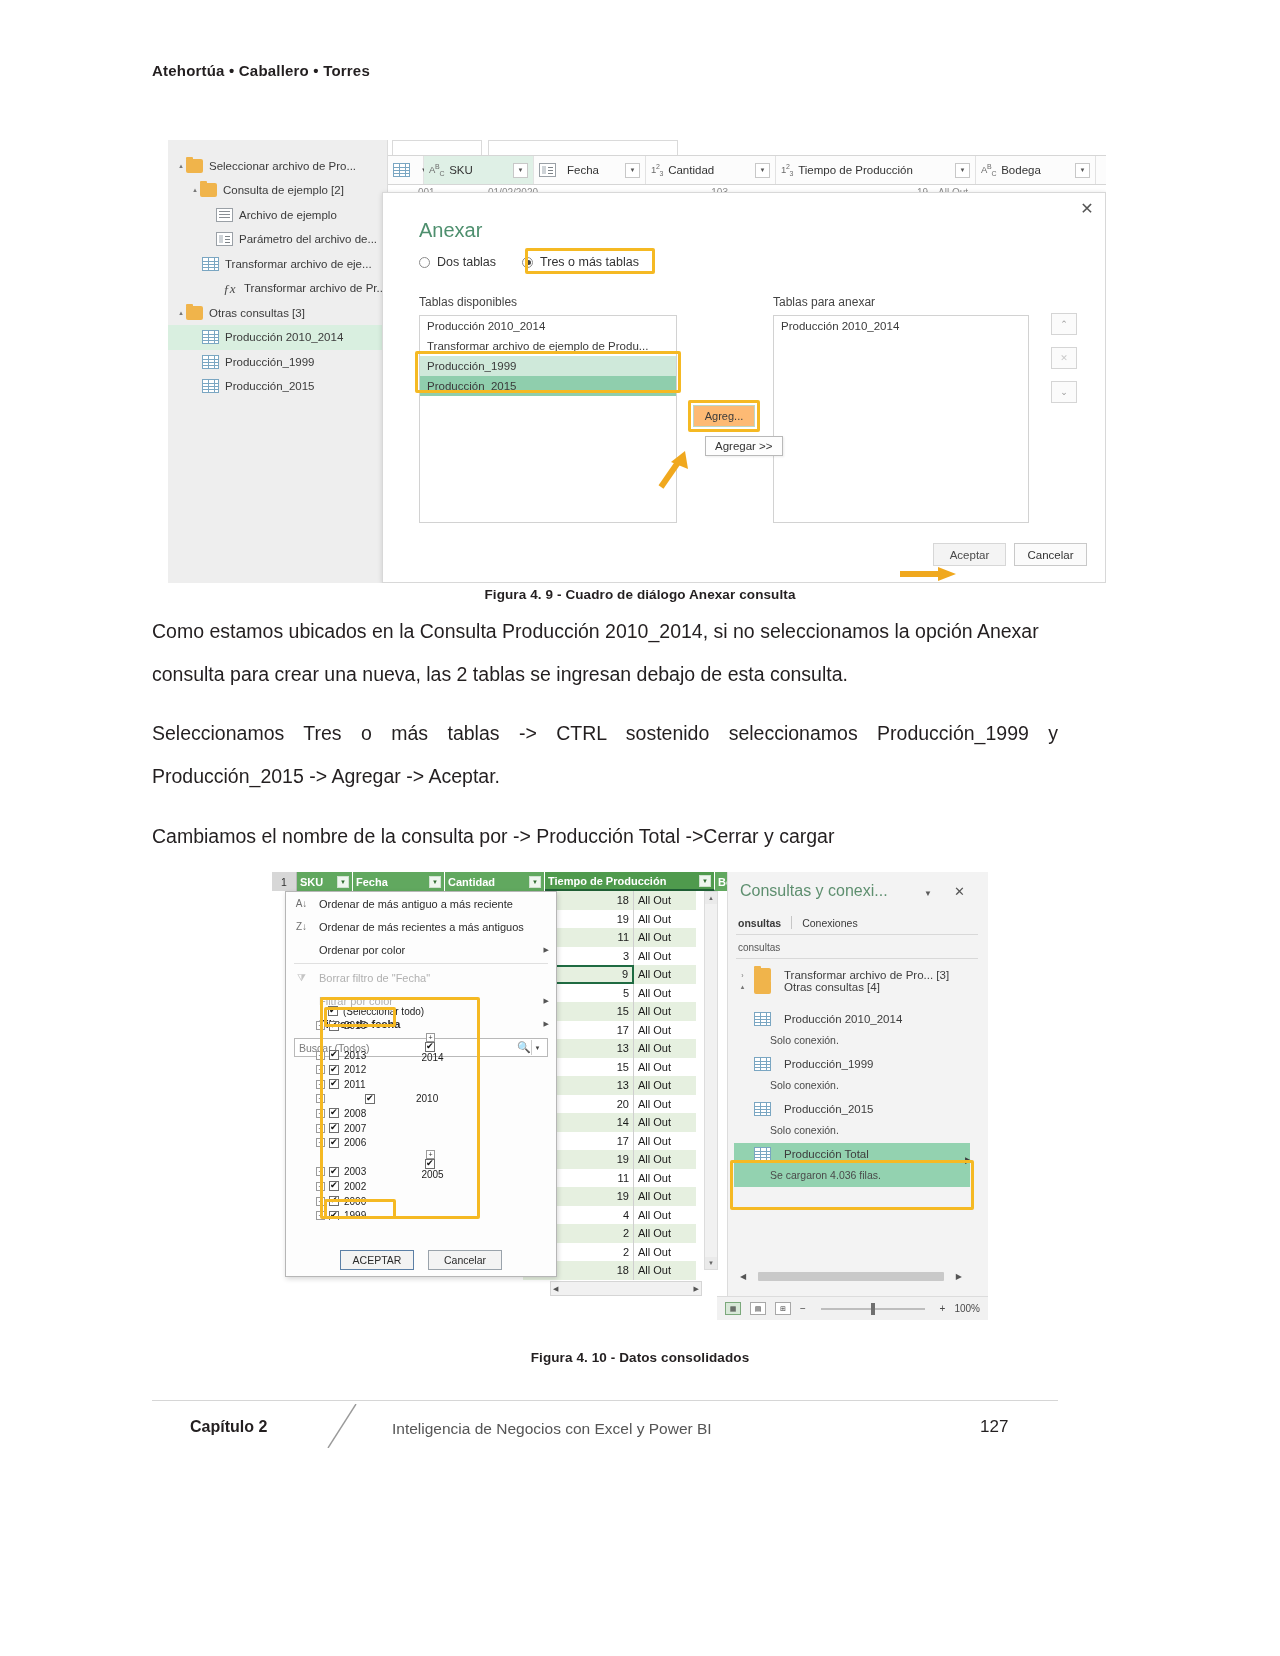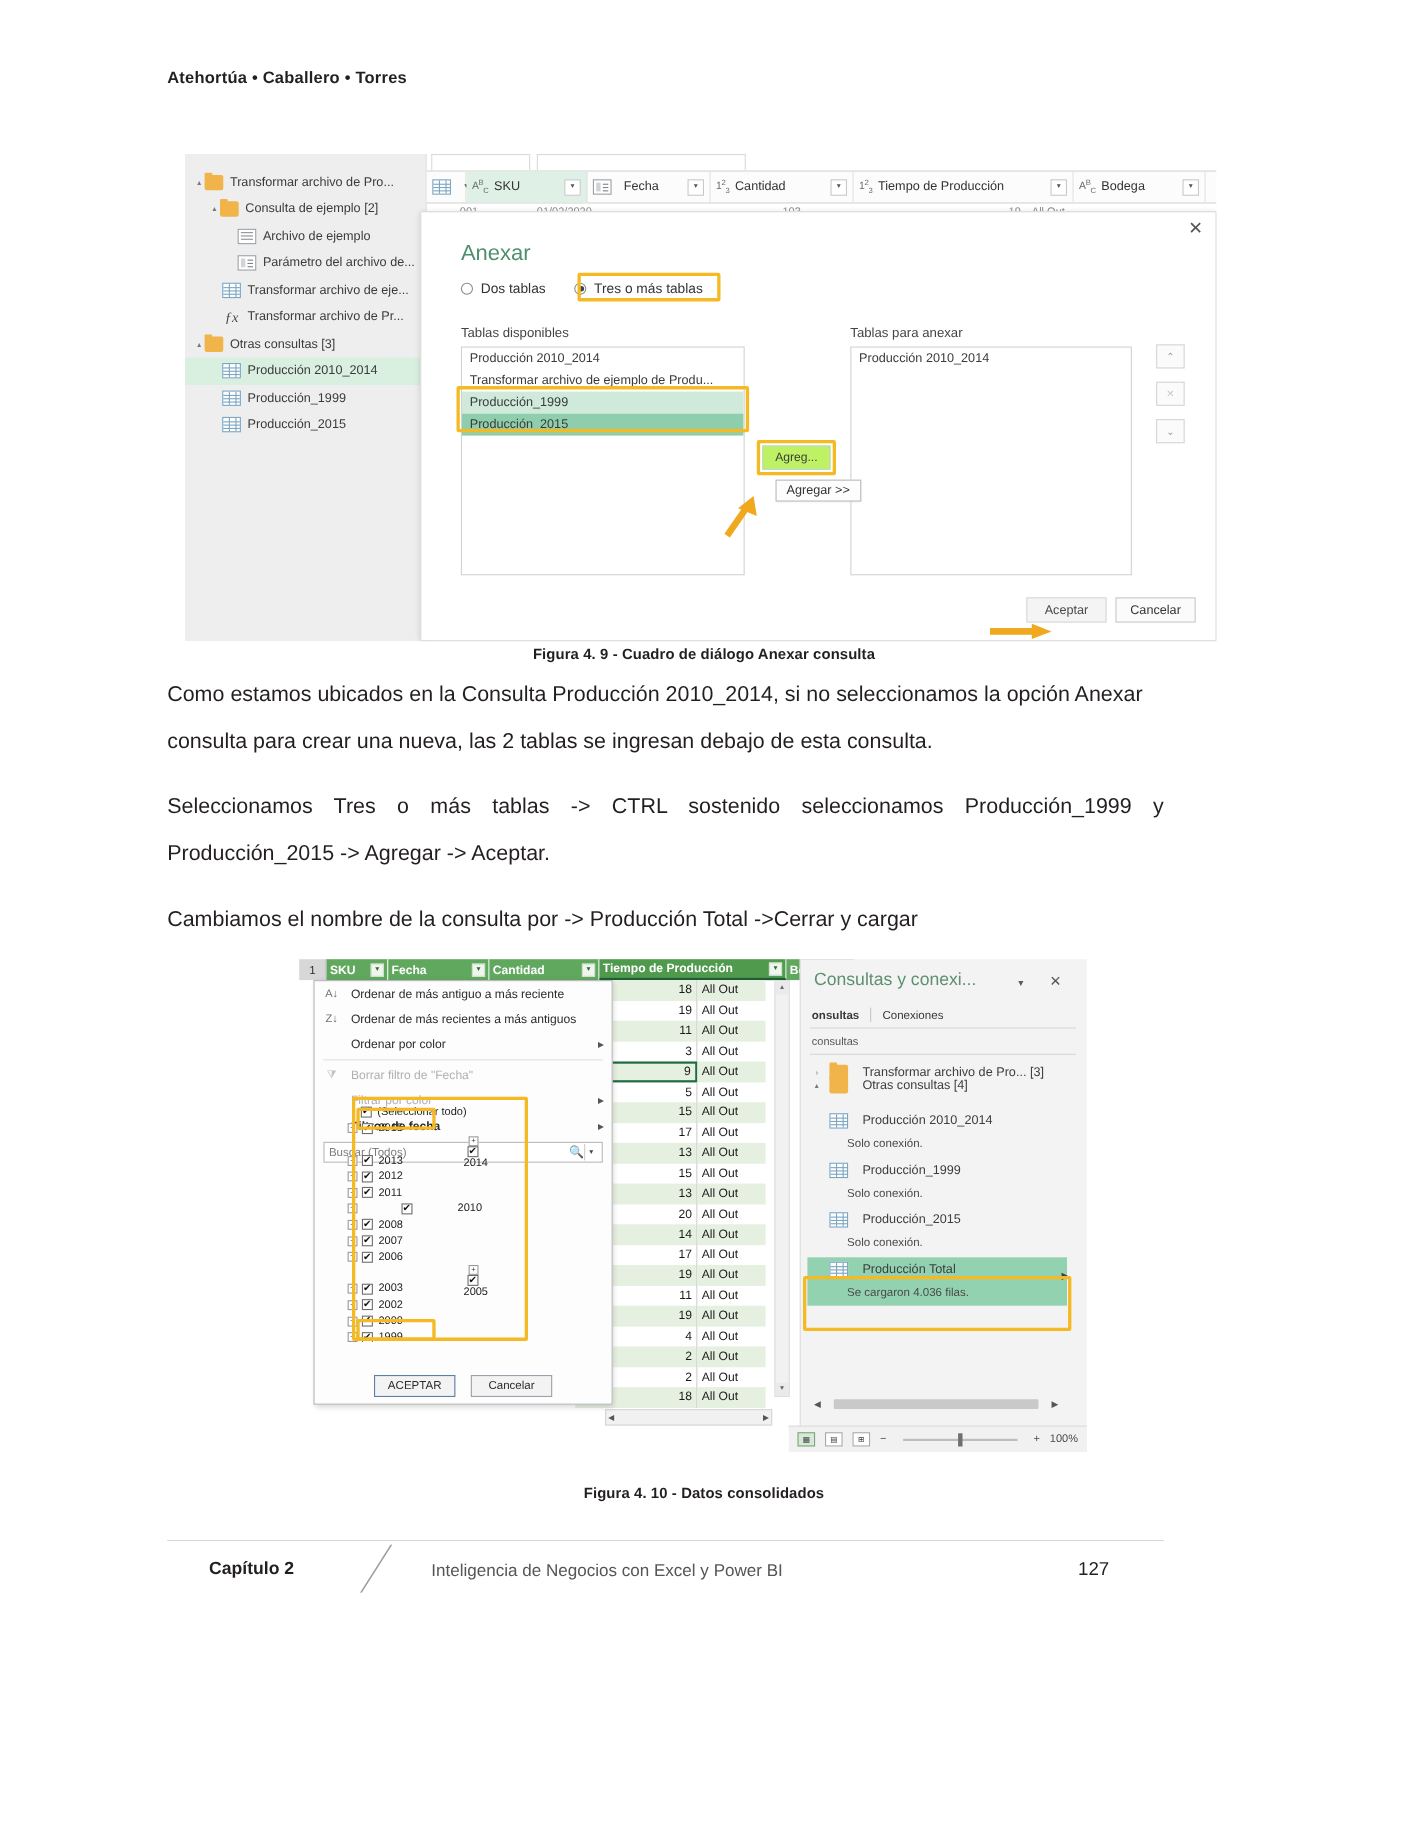--- a/index.html
+++ b/index.html
@@ -39,21 +39,21 @@
   .ico-folder{ background:#f0b44b; border-radius:1px 2px 2px 2px; }
   .ico-folder:after{content:"";position:absolute;left:0;top:-2px;width:7px;height:3px;background:#f0b44b;border-radius:1px;}
   .ico-sheet{ background:#fff; border:1px solid #9aa0a6; }
   .ico-sheet:before{content:"";position:absolute;left:2px;top:2px;right:2px;height:1px;background:#8a8f94;box-shadow:0 3px 0 #8a8f94,0 6px 0 #8a8f94;}
   .ico-param{ background:#fff; border:1px solid #9aa0a6; }
   .ico-param:before{content:"";position:absolute;left:2px;top:2px;width:4px;bottom:2px;background:#cfd4d8;}
   .ico-param:after{content:"";position:absolute;left:8px;top:3px;right:2px;height:1px;background:#7d8388;box-shadow:0 3px 0 #7d8388,0 6px 0 #7d8388;}
   .ico-table{ background:#fff; border:1px solid #7aa6c2; }
   .ico-table:before{content:"";position:absolute;left:0;top:3px;right:0;height:1px;background:#7aa6c2;box-shadow:0 3px 0 #7aa6c2,0 6px 0 #7aa6c2;}
   .ico-table:after{content:"";position:absolute;top:0;bottom:0;left:5px;width:1px;background:#7aa6c2;box-shadow:6px 0 0 #7aa6c2;}
-  .ico-fx{ font-style:italic; font-family:"Liberation Serif", serif; font-size:13px; color:#4a4a4a; width:17px; text-align:center;}
+  .ico-fx{ font-style:italic; font-family:"Liberation Serif", serif; font-size:13px; color:#4a4a4a; width:17px; text-align:center;margin-left:19px;}
   .tree-sel{ background:#d9efe0; }
 
   .fig1-grid{
     position:absolute; left:220px; top:0; width:718px; height:443px; background:#fff;
   }
   .pq-header{
     position:absolute; left:0; top:15px; height:30px; right:0;
     display:flex; align-items:stretch; border-top:1px solid #d6d6d6; border-bottom:1px solid #d6d6d6;
     background:#fcfcfc;
   }
@@ -99,21 +99,21 @@
     position:absolute; top:122px; border:1px solid #d2d2d2; background:#fff; overflow:hidden;
   }
   .lb-left{ left:36px; width:258px; height:208px; }
   .lb-right{ left:390px; width:256px; height:208px; }
   .lb-item{ height:20px; padding:0 7px; display:flex; align-items:center; font-size:11.5px; color:#3a3a3a; white-space:nowrap;}
   .lb-item.s1{ background:#cfe9da; }
   .lb-item.s2{ background:#8fcead; }
 
   .btn-agreg{
     position:absolute; left:310px; top:212px; width:62px; height:22px;
-    border:1px solid #bcd8c8; background:#bef264; font-size:11px; color:#3b3b3b;
+    border:1px solid #bcd8c8; background:#fdba74; font-size:11px; color:#3b3b3b;
     display:flex;align-items:center;justify-content:center;
   }
   .tooltip{
     position:absolute; left:322px; top:243px; padding:3px 9px;
     border:1px solid #b9b9b9; background:#fdfdfd; font-size:11.5px; color:#333;
     box-shadow:1px 1px 2px rgba(0,0,0,.08);
   }
   .arrow-up{ position:absolute; left:272px; top:252px; width:36px; height:44px; }
   .side-btn{
     position:absolute; left:668px; width:26px; height:22px;
@@ -267,21 +267,21 @@
 <body>
 
 <div class="page-header">Atehortúa • Caballero • Torres</div>
 
 <div class="fig1">
 
   <div class="fig1-tree" id="pq-tree">
       <div class="tree-row" style="top: 13px; width: 220px; padding-left: 8px;">
         <span class="tw">▴</span>
         <span class="ico ico-folder"></span>
-        <span>Transformar archivo de Pro...</span>
+        <span>Seleccionar archivo de Pro...</span>
       </div>
       <div class="tree-row" style="top: 37.5px; width: 220px; padding-left: 22px;">
         <span class="tw">▴</span>
         <span class="ico ico-folder"></span>
         <span>Consulta de ejemplo [2]</span>
       </div>
       <div class="tree-row" style="top: 62px; width: 220px; padding-left: 38px;">
         <span class="tw"></span>
         <span class="ico ico-sheet"></span>
         <span>Archivo de ejemplo</span>

